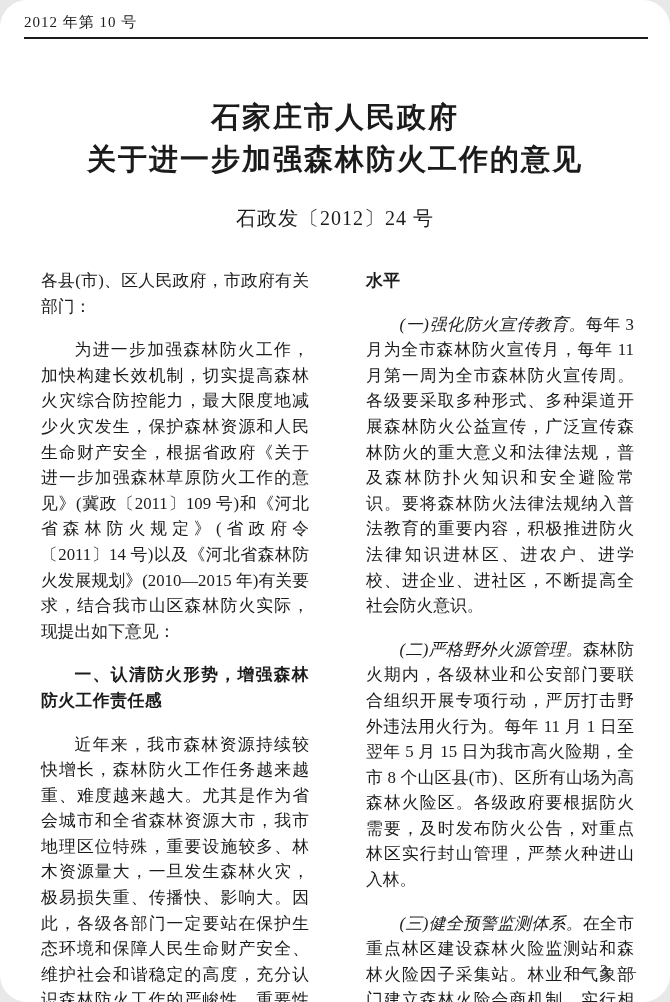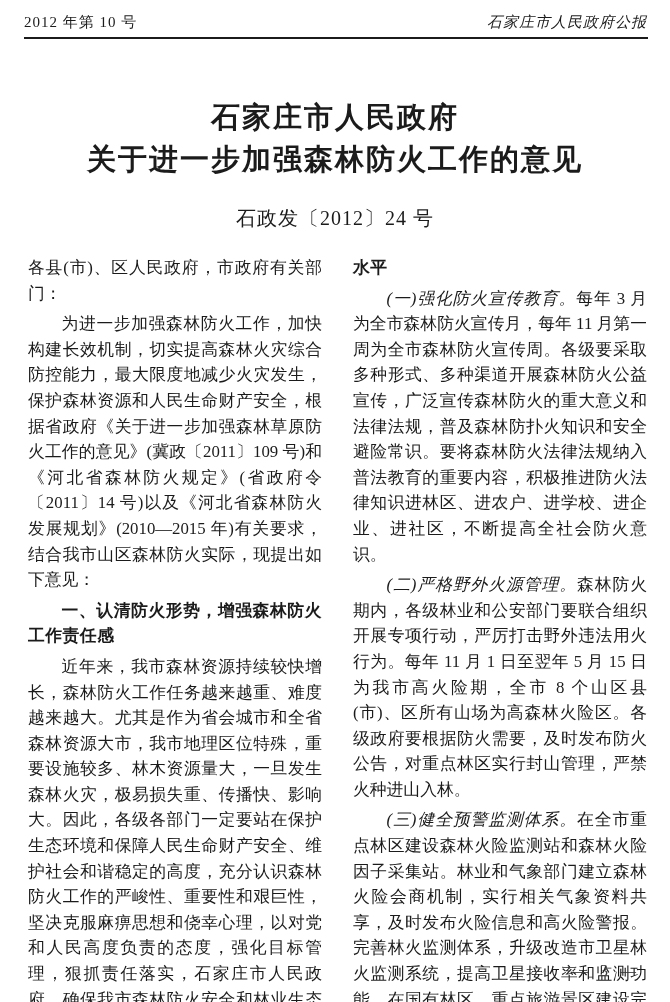--- a/index.html
+++ b/index.html
@@ -4,20 +4,21 @@
 <style>
   html,body { margin:0; padding:0; background:#e8e8e8; }
   .page {
     position:relative;
     width:670px; height:1002px;
     margin:0 auto;
     background:#ffffff;
     color:#1b1b1b;
     font-family:"Liberation Serif", serif;
     overflow:hidden;
+    border-radius:27px;
   }
   
   .running-header {
     position:absolute; top:13px; left:24px; right:23px;
     display:flex; justify-content:space-between; align-items:flex-end;
     font-size:15px; letter-spacing:1px;
   }
   .running-header .gazette { font-style:italic; }
   .header-rule {
     position:absolute; top:37px; left:24px; right:22px;
@@ -38,21 +39,21 @@
     position:absolute; top:250px; left:23px;
     display:flex; gap:21px;
   }
   .col {
     width:304px;
     font-size:16.8px;
     line-height:25.6px;
     text-align:justify;
     text-justify:inter-character;
   }
-  .col p { margin:5px; }
+  .col p { margin:18px; }
   .plain { text-indent:0; }
   .indent { text-indent:2em; }
   .heading {
     font-weight:bold; text-indent:2em;
     font-family:Liberation Serif, serif;
     letter-spacing:0.5px;
   }
   .heading-cont {
     font-weight:bold; text-indent:0;
     font-family:"Liberation Sans", sans-serif;
@@ -65,21 +66,20 @@
     font-size:16px; letter-spacing:4px; color:#3a3a3a;
   }
 </style>
 </head>
 <body>
 
 <div class="page">
 
   <div class="running-header">
     <span class="issue">2012 年第 10 号</span>
-    <span class="gazette">石家庄市人民政府公报</span>
   </div>
   <div class="header-rule"></div>
 
   <div class="doc-title">
     <div>石家庄市人民政府</div>
     <div>关于进一步加强森林防火工作的意见</div>
   </div>
 
   <div class="doc-number">石政发〔2012〕24 号</div>
 

